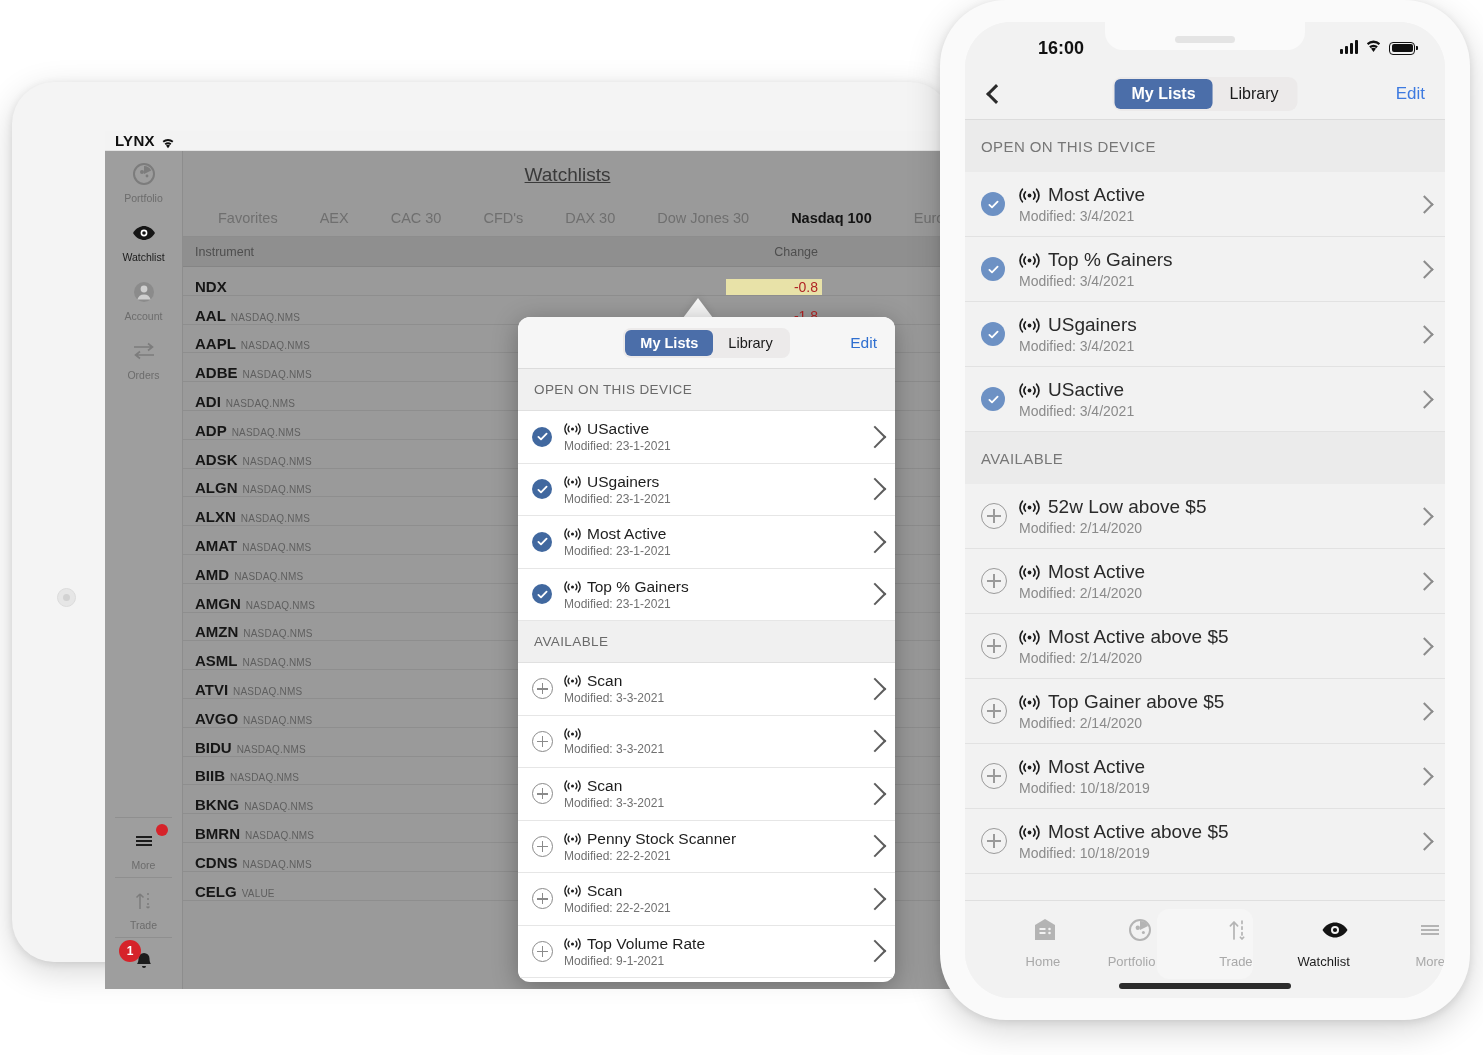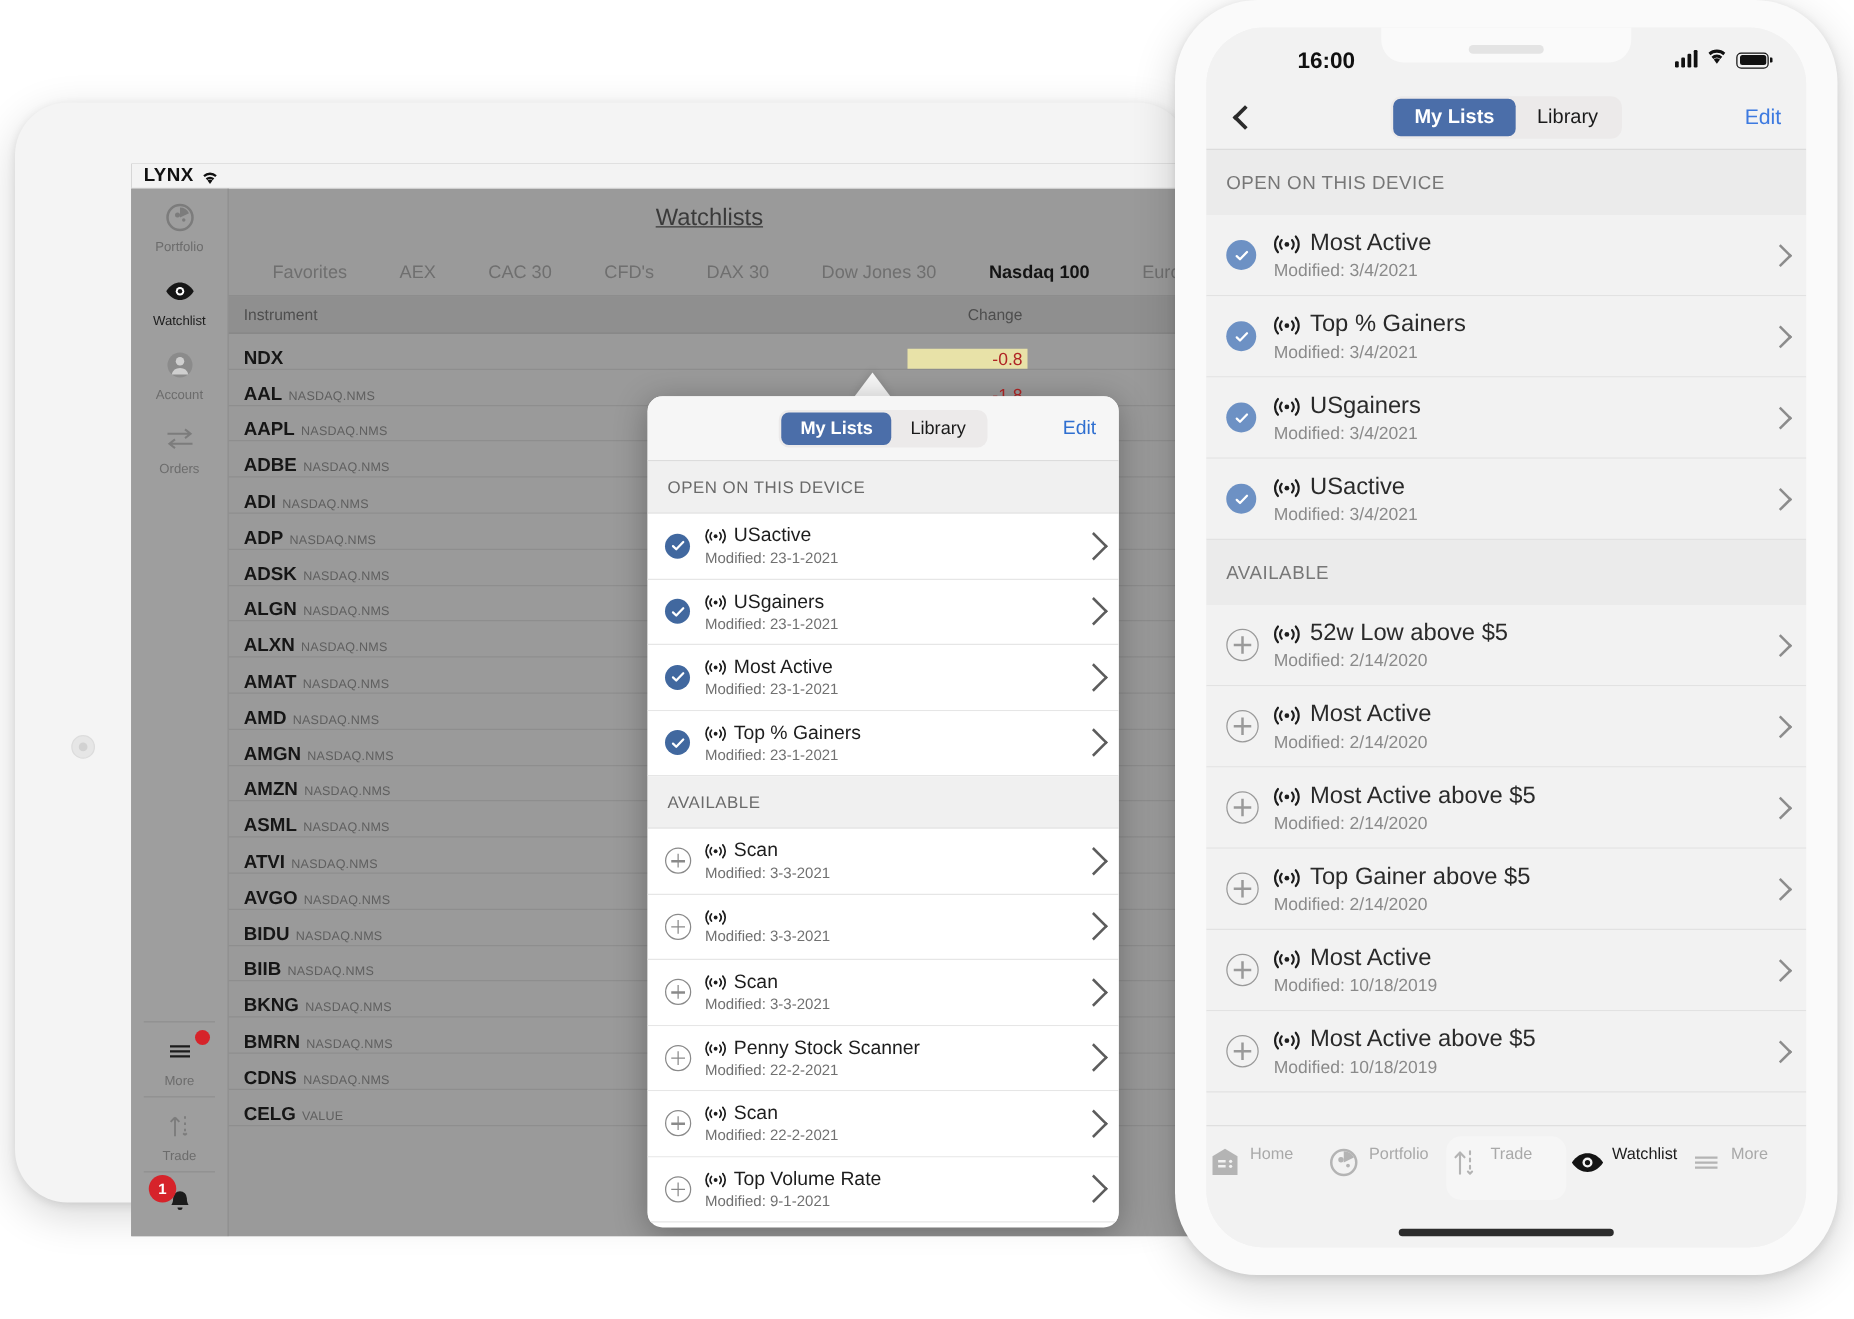--- a/index.html
+++ b/index.html
@@ -258,21 +258,21 @@
   .p-row .li-sub { font-size: 14px; color: #8a8a8a; margin-top: 2px; }
   .p-row .chev { width: 13px; height: 13px; border-color:#8c8c8c; border-width:2.4px;}
   .p-row .rss { width: 21px; height: 17px; }
 
   .p-tabbar {
     position: absolute; bottom: 0; left: 0; width: 100%; height: 98px;
     background: #f2f2f2; border-top: 1px solid #dfdfdf;
     display: flex; align-items: flex-start; padding-top: 8px;
   }
   .p-tab {
-    flex: 1; display: flex; flex-direction: row; align-items: flex-start;
+    flex: 1; display: flex; flex-direction: column; align-items: flex-end;
     gap: 5px; padding-top: 6px; position: relative;
   }
   .p-tab .lbl { font-size: 13px; color: #a9a9a9; }
   .p-tab.active .lbl { color: #1c1c1c; }
   .p-tab.raised {
     background: #f6f6f6; border-radius: 12px; margin: 0 2px;
     padding: 6px 0 10px;
   }
   .p-home-ind {
     position: absolute; bottom: 9px; left: 50%; transform: translateX(-50%);

